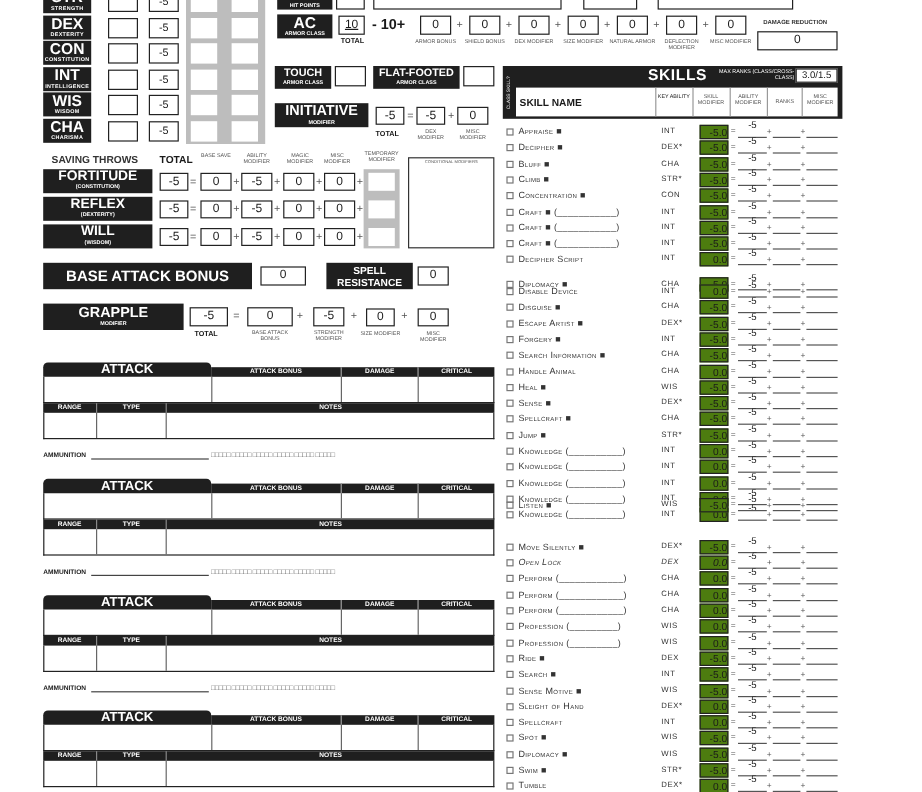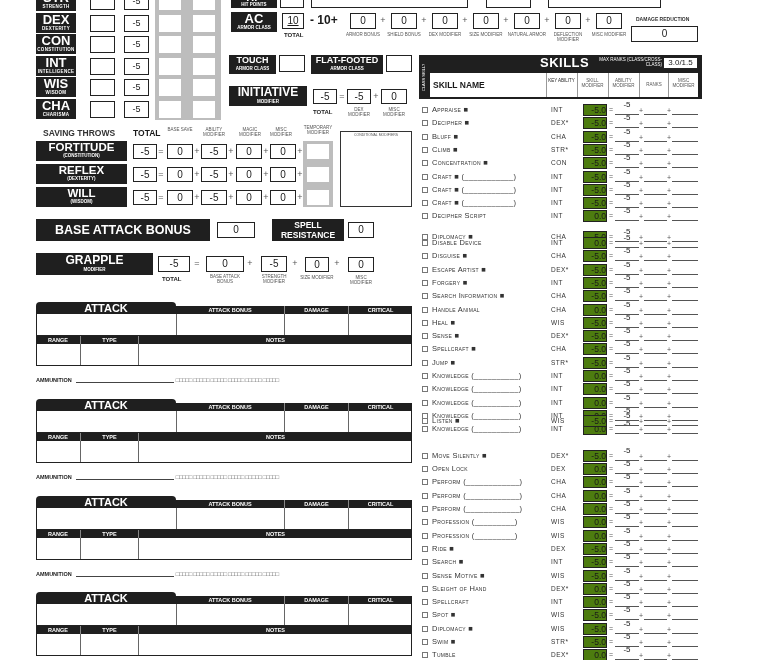--- a/index.html
+++ b/index.html
@@ -699,21 +699,21 @@
       <span class="ka">DEX*</span>
       <span class="mod">-5.0</span>
       <span class="eq">=</span>
       <span class="abm">-5</span>
       <span class="ul" style="left: 195px; width: 24px;"></span>
       <span class="pl" style="left: 219px;">+</span>
       <span class="ul" style="left: 224px; width: 23px;"></span>
       <span class="pl" style="left: 247px;">+</span>
       <span class="ul" style="left: 252px; width: 26px;"></span>
     </div>
-    <div class="sk-row" style="top: 463.1px;">
+    <div class="sk-row" style="top: 463.1px; font-style: italic;">
       <span class="cb"></span>
       <span class="nm">Open Lock</span>
       <span class="ka">DEX</span>
       <span class="mod">0.0</span>
       <span class="eq">=</span>
       <span class="abm">-5</span>
       <span class="ul" style="left: 195px; width: 24px;"></span>
       <span class="pl" style="left: 219px;">+</span>
       <span class="ul" style="left: 224px; width: 23px;"></span>
       <span class="pl" style="left: 247px;">+</span>

